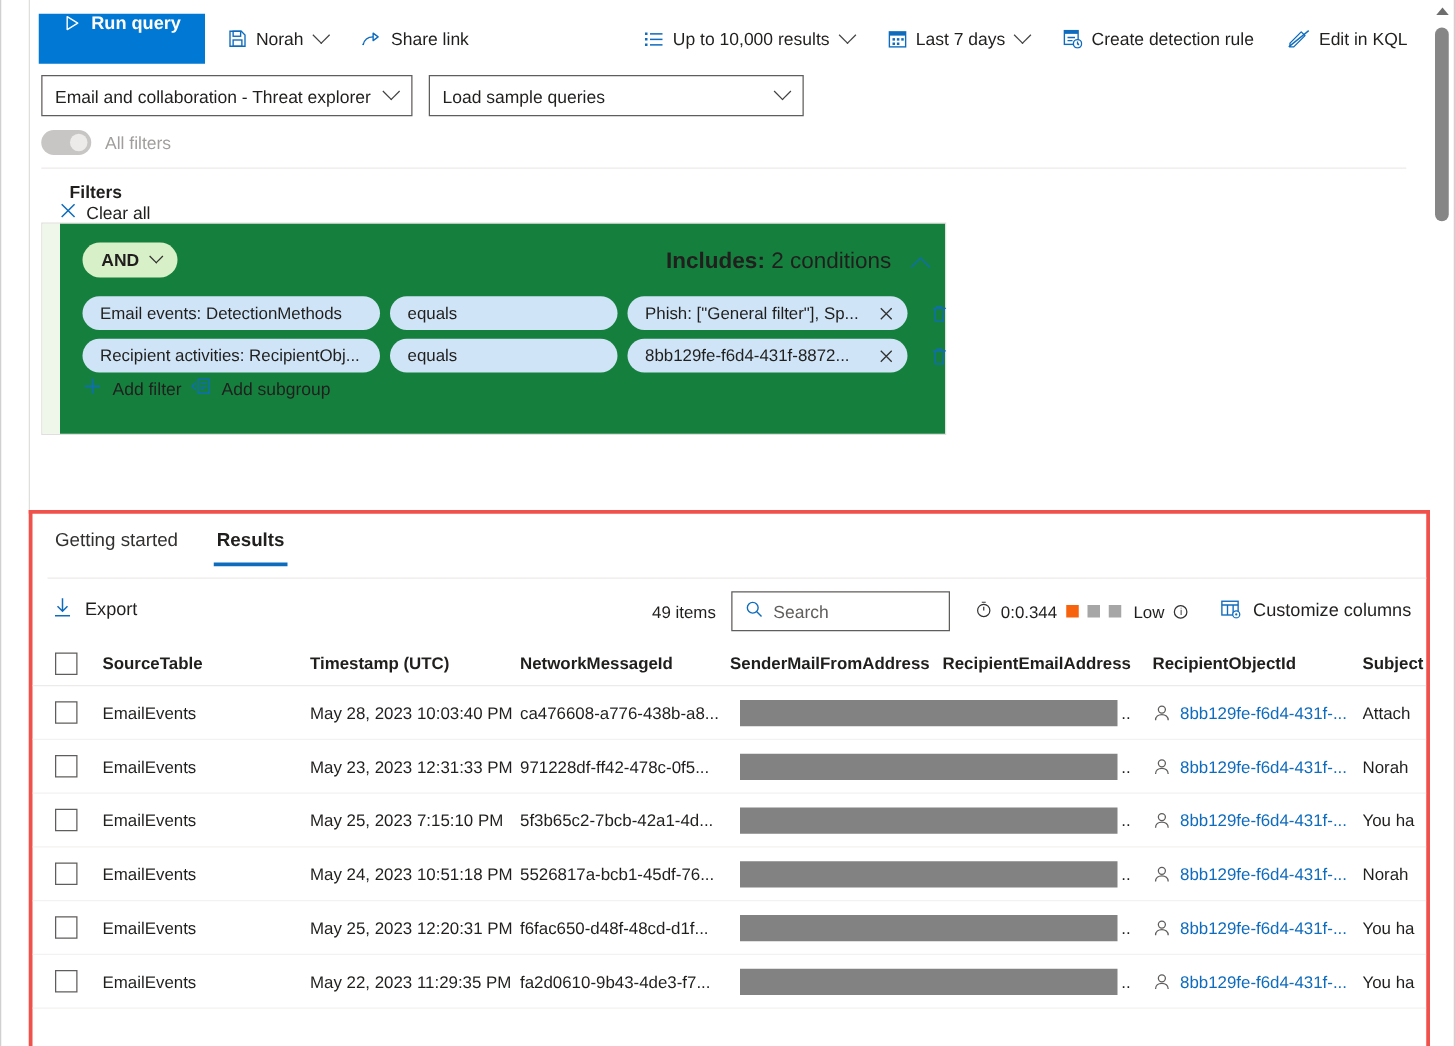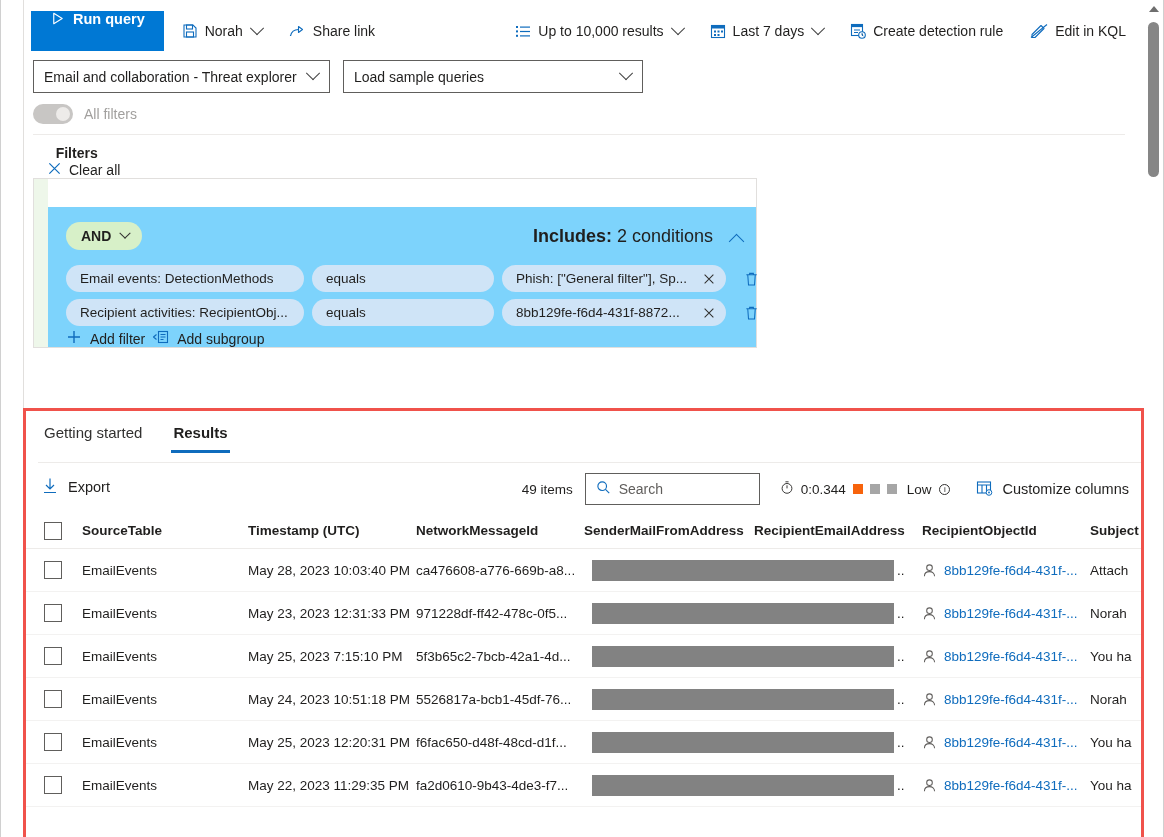--- a/index.html
+++ b/index.html
@@ -97,22 +97,21 @@
   .clear-all { display:flex; align-items:center; gap:7px; margin-left: 14px; cursor:pointer; font-size:14px; }
 
   
   .fgroup {
     position: absolute; left: 32px; top: 178px;
     width: 724px; height: 170px;
     background: #fff; border: 1px solid #e1dfdd;
   }
   .fgroup-inner {
     position: absolute; left: 14px; top: 0; right: 0; bottom: 0;
-    background: #7dd3fc;
-    margin-top: 28px;
+    background: #15803d;
   }
   .fgroup-accent { position:absolute; left:0; top:0; width:14px; height:100%; background:#eef7ea; }
   .fgroup-row1 { position: absolute; left: 18px; top: 14px; right: 14px; height: 30px; display:flex; align-items:center; }
   .and-pill {
     background: #d7f0c8; border-radius: 15px; height: 28px;
     display: flex; align-items: center; gap: 8px;
     padding: 0 13px 0 15px; font-weight: bold; font-size: 14px; cursor: pointer;
   }
   .and-pill .chev { border-color:#323130; width:8px; height:8px; }
   .includes { margin-left: auto; display: flex; align-items: flex-end; gap: 18px; font-size: 18px; }
@@ -509,21 +508,21 @@
         <div class="c-roi">RecipientObjectId</div>
         <div class="c-sub">Subject</div>
       </div>
 
       <div class="trow">
         <div class="cb-cell">
             <div class="cbox"></div>
           </div>
         <div class="c-src">EmailEvents</div>
         <div class="c-ts ts-cell">May 28, 2023 10:03:40 PM</div>
-        <div class="c-nmi lnk">ca476608-a776-669b-a8...</div>
+        <div class="c-nmi lnk">ca476608-a776-438b-a8...</div>
         <div class="redact-wrap">
           <div class="redact" style="width:302px"></div>
           <span class="redact-dots">..</span>
         </div>
         <div class="c-roi roi-cell">
           <span class="person-ic">
             <svg width="15" height="15" viewBox="0 0 16 16">
                 <circle cx="8" cy="5" r="3" fill="none" stroke="#605e5c" stroke-width="1.1"></circle>
                 <path d="M2.6 14c0-3 2.4-4.8 5.4-4.8s5.4 1.8 5.4 4.8" fill="none" stroke="#605e5c" stroke-width="1.1"></path>
               </svg>

